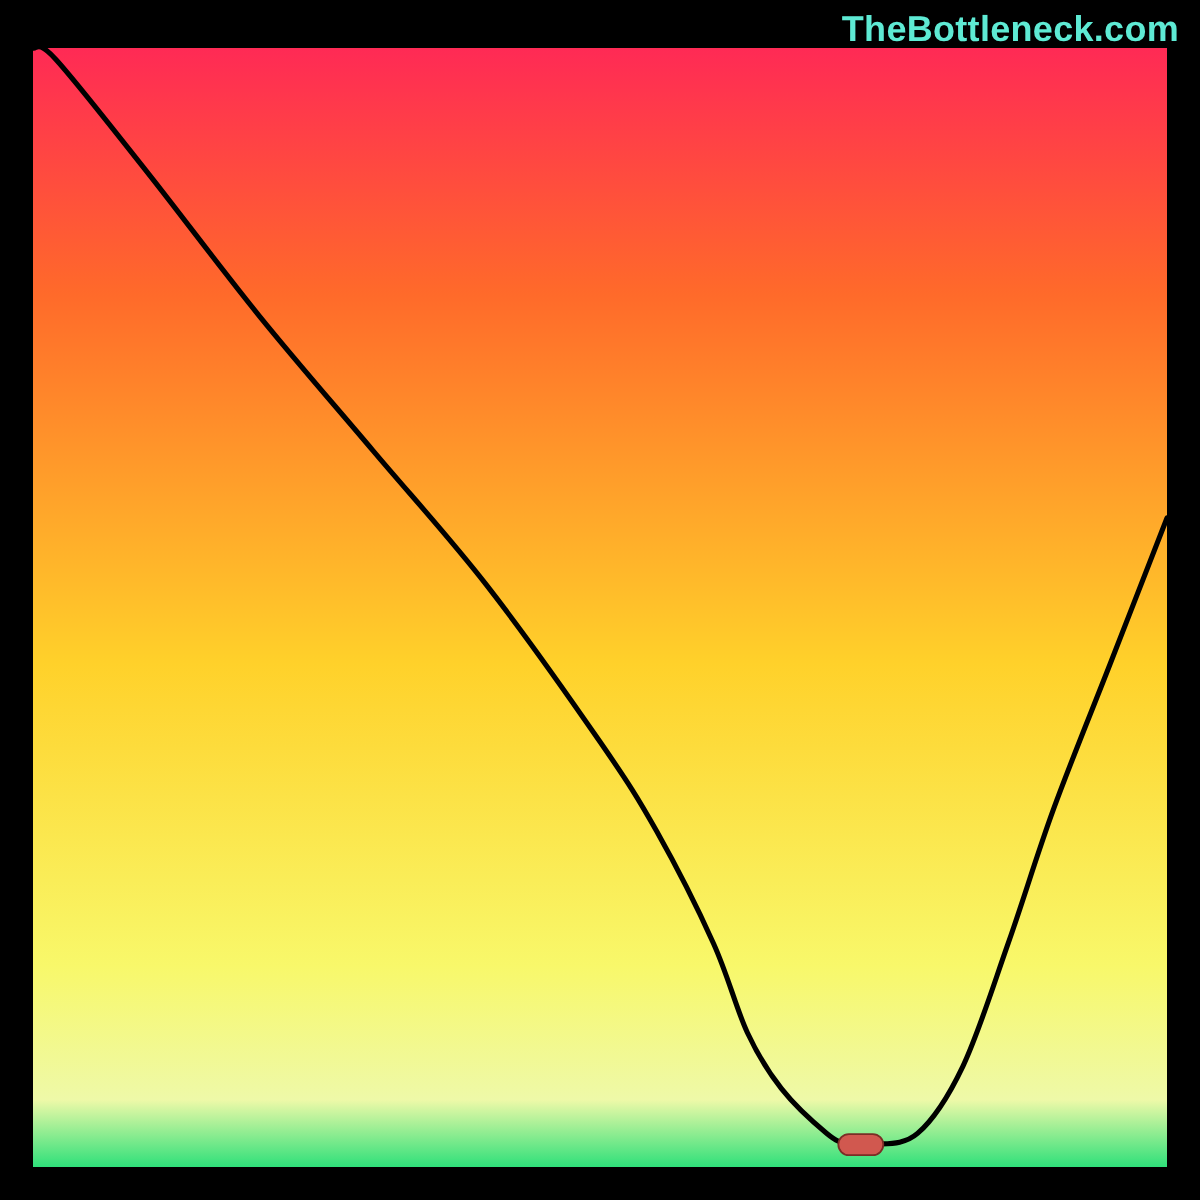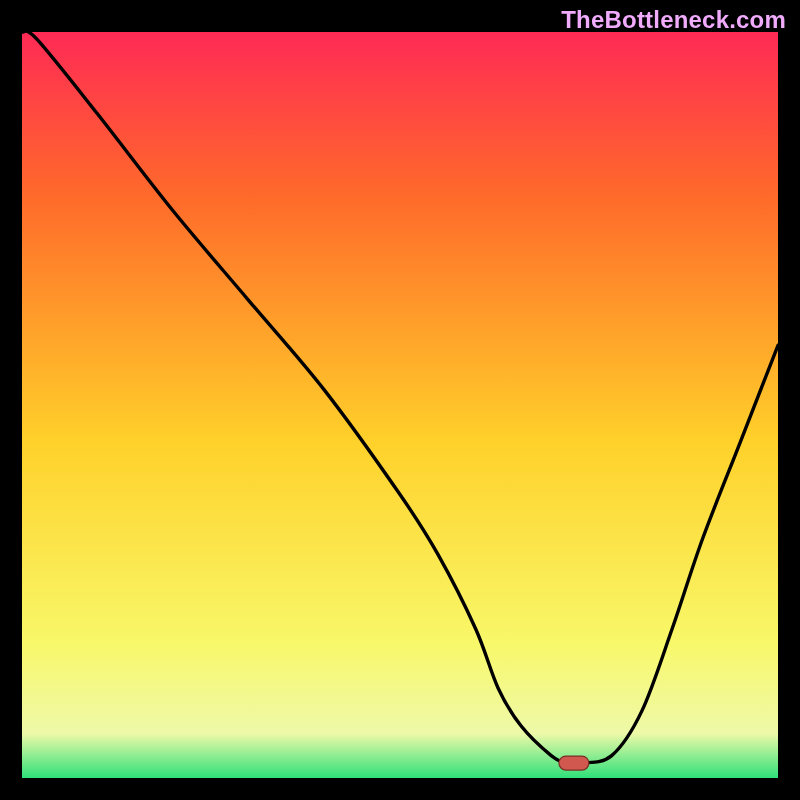--- a/index.html
+++ b/index.html
@@ -14,21 +14,21 @@
   .outer {
     position: relative;
     width: 800px;
     height: 800px;
     background: #000000;
   }
   .watermark {
     position: absolute;
     top: 6px;
     right: 14px;
-    color: #f0abfc;
+    color: #5eead4;
     font-size: 24px;
     font-weight: 600;
     letter-spacing: 0.2px;
     user-select: none;
   }
   .plot-area {
     position: absolute;
     left: 22px;
     top: 32px;
     width: 756px;

